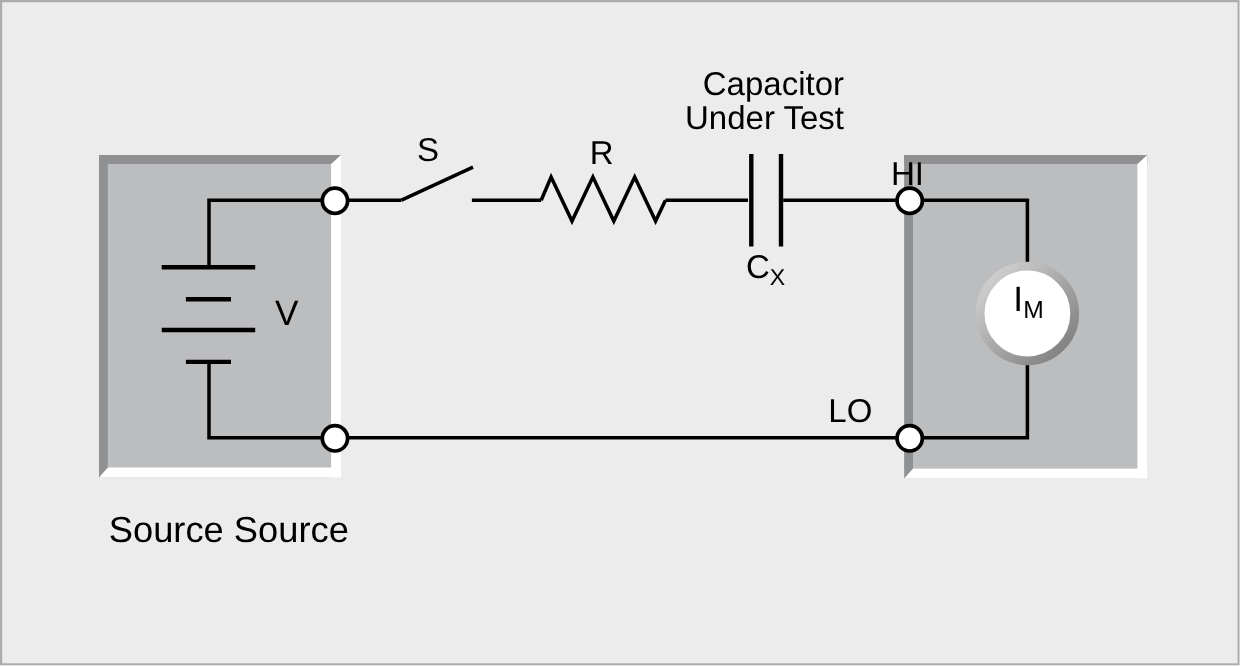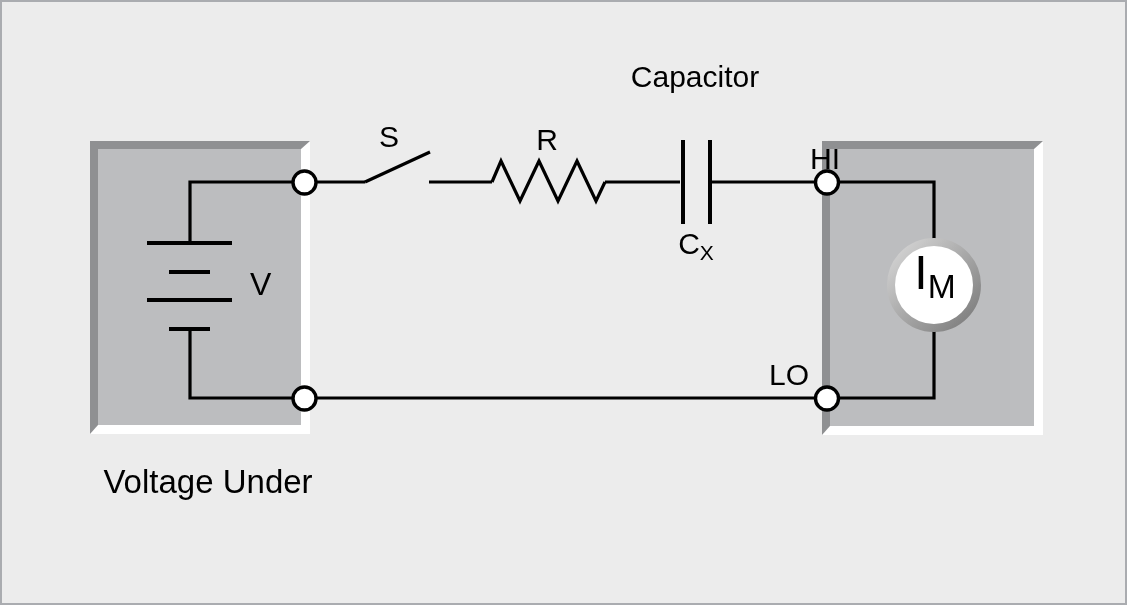--- a/index.html
+++ b/index.html
@@ -43,21 +43,21 @@
     position:absolute;
     font-size:30px;
     line-height:31px;
     white-space:nowrap;
   }
   .centered{transform:translateX(-50%);}
   .label .sub{font-size:0.7em;vertical-align:-0.28em;}
   .cap-title{text-align:right;}
   .caption{font-size:33px;}
   .v-label{font-size:32px;}
-  .im-label{font-size:48px;}
+  .im-label{font-size:32px;}
 </style>
 </head>
 <body>
 
 <div class="canvas">
 
   <div class="box vs-box"></div>
   <div class="box pa-box"></div>
 
   <svg class="wiring" viewBox="0 0 1127 605" xmlns="http://www.w3.org/2000/svg">
@@ -90,28 +90,29 @@
     <circle class="terminal" cx="825" cy="180.5" r="11.5"></circle>
     <circle class="terminal" cx="825" cy="396.5" r="11.5"></circle>
   </svg>
 
   <div class="label centered" style="left:387px;top:119px;">S</div>
 
   <div class="label centered" style="left:545px;top:122px;">R</div>
 
   <div class="label centered cap-title" style="left:693px;top:59px;">
     <div>Capacitor</div>
+    <div>Under Test</div>
   </div>
 
   <div class="label centered" style="left:694px;top:226px;"><span>C</span><span class="sub">X</span></div>
 
   <div class="label centered" style="left:823px;top:141px;">HI</div>
 
-  <div class="label centered" style="left:787px;top:357px;">LO</div>
+  <div class="label centered" style="left:771px;top:357px;">LO</div>
 
   <div class="label v-label" style="left:248px;top:267px;">V</div>
 
   <div class="label im-label centered" style="left:933px;top:255px;"><span>I</span><span class="sub">M</span></div>
 
-  <div class="label caption centered" style="left:206px;top:464px;">Voltage Under</div>
+  <div class="label caption centered" style="left:206px;top:464px;">Source Source</div>
 
 
 </div>
 
 </body></html>

